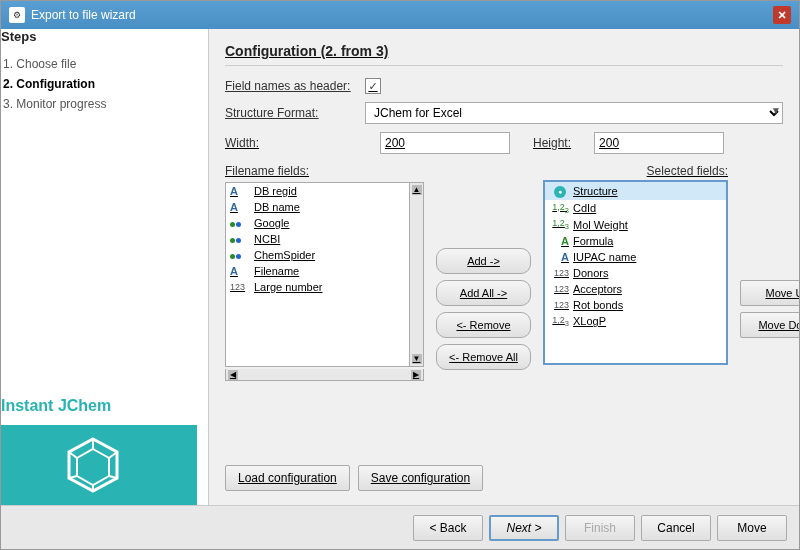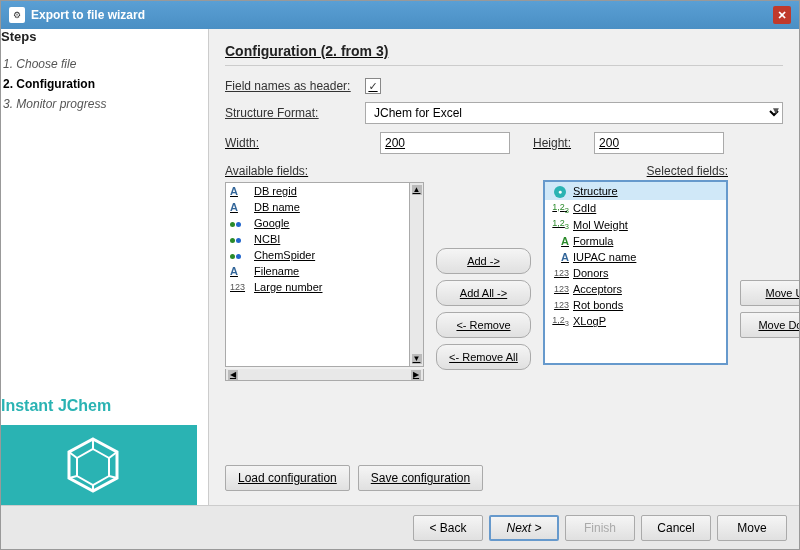--- a/index.html
+++ b/index.html
@@ -37,21 +37,21 @@
       border-radius: 2px;
       display: flex;
       align-items: center;
       justify-content: center;
       font-size: 9px;
       color: #333;
     }
     .title-bar-text {
       color: white;
       font-size: 12px;
-      font-weight: bold;
+      font-weight: normal;
       flex: 1;
     }
     .title-bar-close {
       width: 18px;
       height: 18px;
       background: #c0392b;
       border-radius: 2px;
       display: flex;
       align-items: center;
       justify-content: center;
@@ -91,21 +91,20 @@
       padding: 3px 2px;
       font-size: 12px;
       color: #333;
     }
     .steps-list li.active {
       font-weight: bold;
       color: #000;
     }
     .steps-list li.inactive {
       color: #555;
-      font-style: italic;
     }
 
     .sidebar-brand {
       margin-top: auto;
       display: flex;
       flex-direction: column;
       align-items: flex-start;
     }
     .brand-text {
       color: #2ab3b3;
@@ -431,21 +430,21 @@
       <div class="width-height-row">
         <span class="wh-label">Width:</span>
         <input class="wh-input" type="text" value="200" style="">
         <span class="wh-sep">Height:</span>
         <input class="wh-input2" type="text" value="200" style="">
       </div>
 
       <div class="fields-area">
 
         <div class="fields-panel">
-          <div class="fields-label">Available fields:</div>
+          <div class="fields-label">Filename fields:</div>
           <div style="position:relative; display:flex;">
             <div class="fields-listbox">
               <div class="fields-listbox-item">
                 <span class="item-icon icon-A">A</span>
                 <span>DB regid</span>
               </div>
               <div class="fields-listbox-item">
                 <span class="item-icon icon-A">A</span>
                 <span>DB name</span>
               </div>

